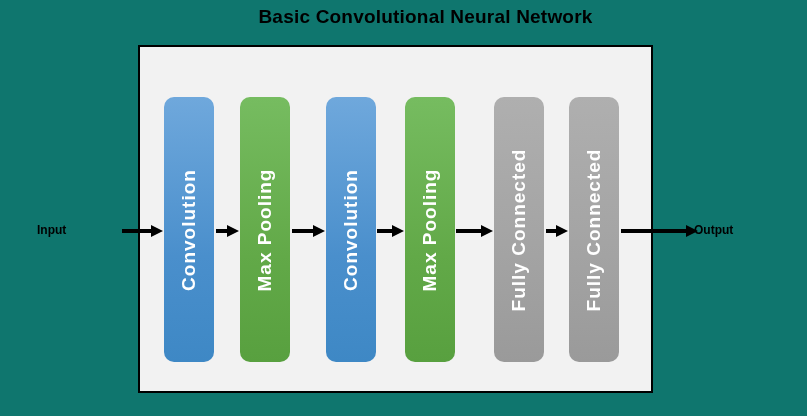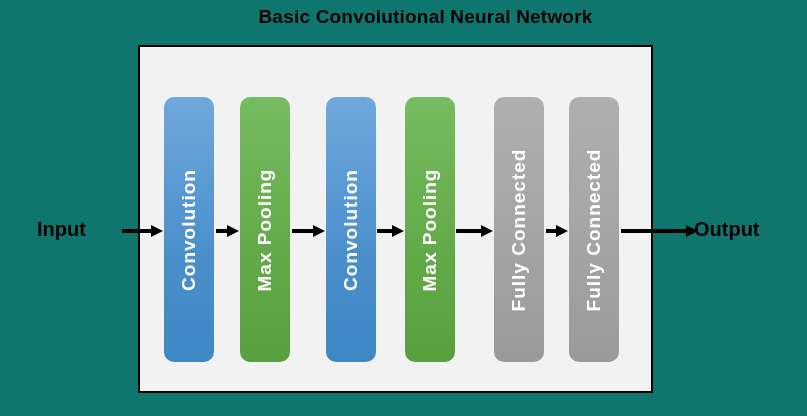--- a/index.html
+++ b/index.html
@@ -70,21 +70,21 @@
     width: 0;
     height: 0;
     border-left: 12px solid #000000;
     border-top: 6px solid transparent;
     border-bottom: 6px solid transparent;
   }
   .io-label {
     position: absolute;
     top: 231px;
     transform: translateY(-55%);
-    font-size: 20px;
+    font-size: 12px;
     font-weight: bold;
     color: #000000;
     white-space: nowrap;
   }
   .io-label.input  { left: 37px; }
   .io-label.output { left: 694px; }
 </style>
 </head>
 <body>
 

